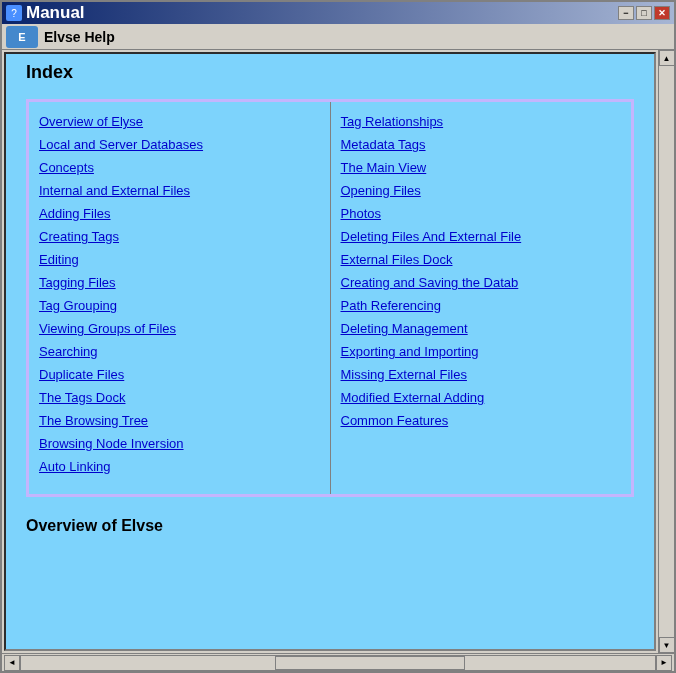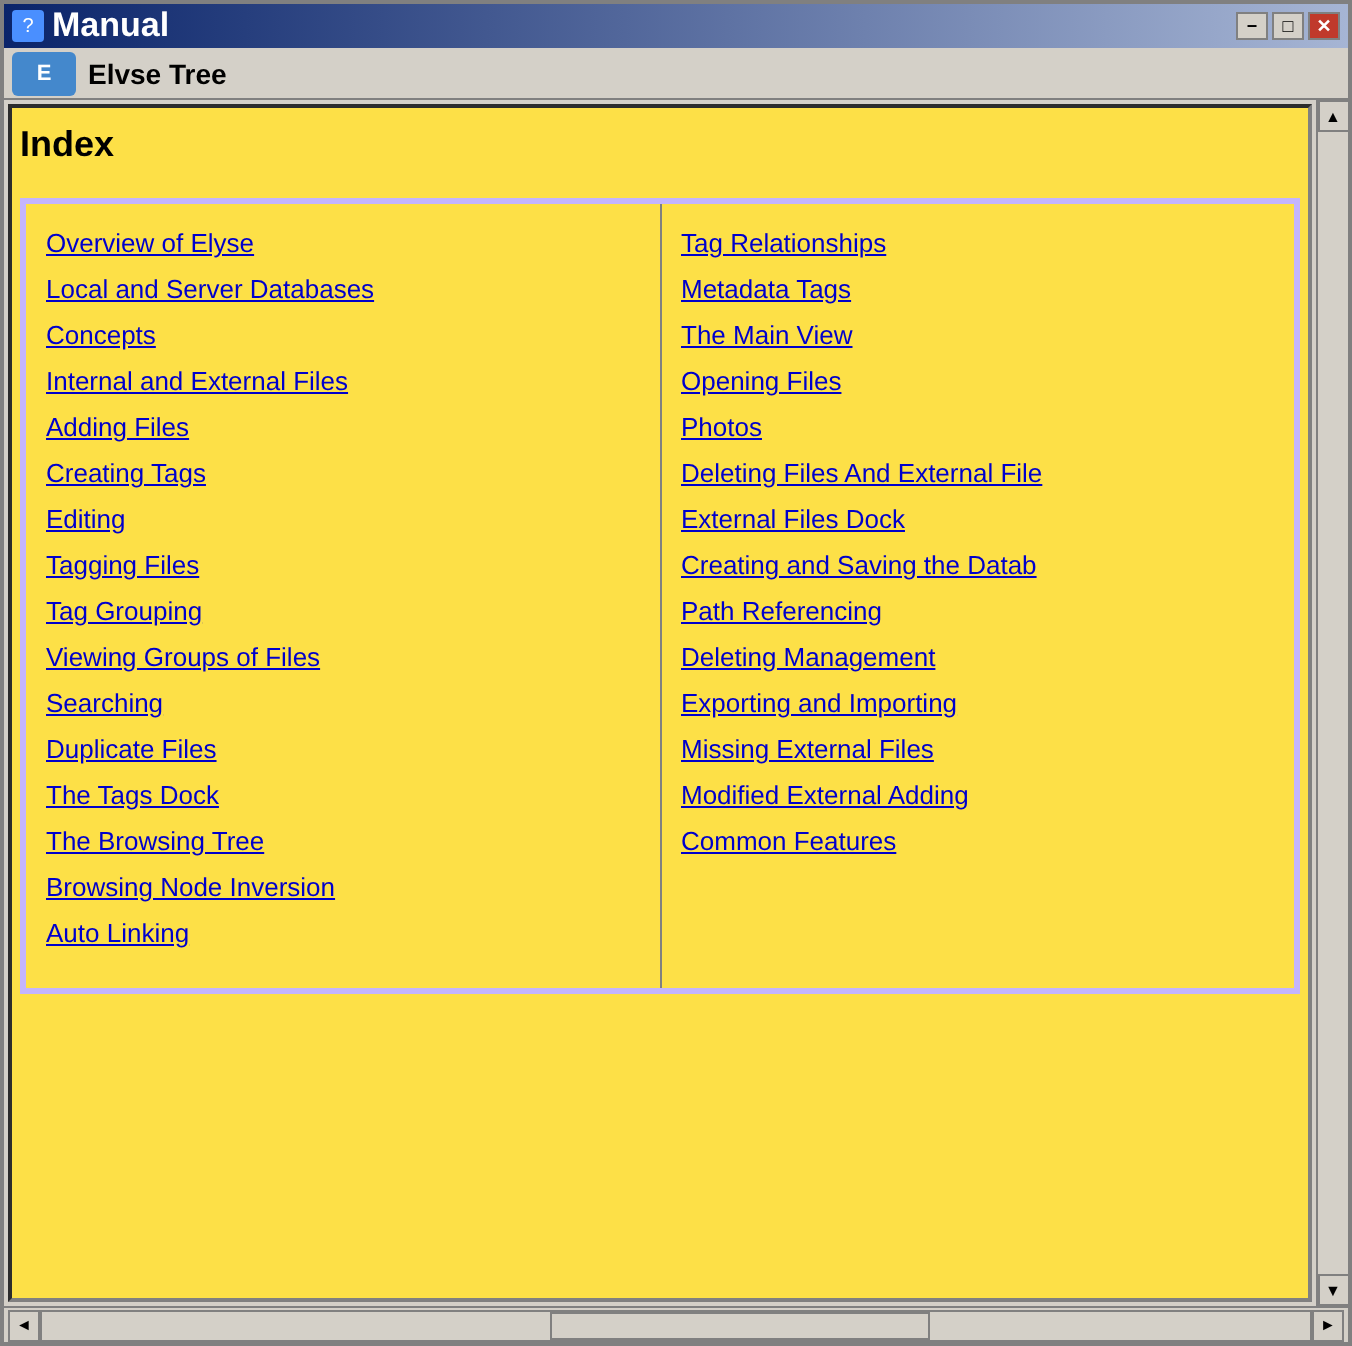--- a/index.html
+++ b/index.html
@@ -91,24 +91,24 @@
     }
 
     .content-area {
       display: flex;
       flex: 1;
       overflow: hidden;
     }
 
     .main-content {
       flex: 1;
-      background: #fde047;
+      background: #7dd3fc;
       overflow-y: auto;
       overflow-x: hidden;
-      padding: 8px 4px;
+      padding: 8px 20px;
       border: 2px inset #808080;
       margin: 2px;
     }
 
     .scrollbar-right {
       width: 16px;
       background: #d4d0c8;
       display: flex;
       flex-direction: column;
       align-items: center;
@@ -236,21 +236,21 @@
       <button class="title-btn">□</button>
       <button class="title-btn close">✕</button>
     </div>
   </div>
 
   <div class="toolbar">
     <div style="display:flex;align-items:center;gap:6px;">
       <div style="width:32px;height:22px;background:#4488cc;border-radius:3px;display:flex;align-items:center;justify-content:center;">
         <span style="color:white;font-weight:bold;font-size:11px;">E</span>
       </div>
-      <span style="font-weight:bold;font-size:14px;">Elvse Tree</span>
+      <span style="font-weight:bold;font-size:14px;">Elvse Help</span>
     </div>
   </div>
 
   <div class="content-area">
 
     <div class="main-content">
       <div class="page-title">Index</div>
 
       <table class="index-table">
         <tbody>
@@ -288,20 +288,21 @@
                 <a class="index-link" href="#">Deleting Management</a>
                 <a class="index-link" href="#">Exporting and Importing</a>
                 <a class="index-link" href="#">Missing External Files</a>
                 <a class="index-link" href="#">Modified External Adding</a>
                 <a class="index-link" href="#">Common Features</a>
               </td>
         </tr>
       </tbody>
         </table>
 
+      <div class="section-title" style="margin-top:16px;">Overview of Elvse</div>
     </div>
 
     <div class="scrollbar-right">
       <div class="scroll-arrow">▲</div>
       <div class="scroll-track"></div>
       <div class="scroll-arrow">▼</div>
     </div>
   </div>
 
   <div class="bottom-bar">

